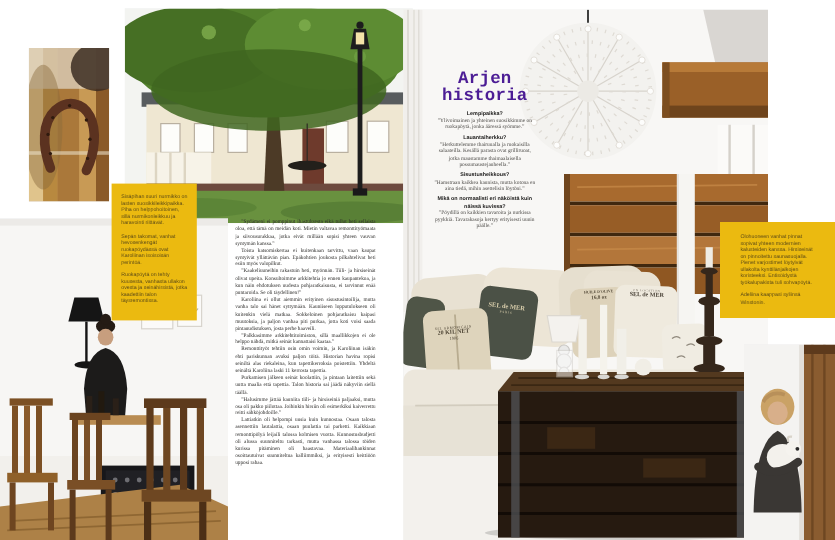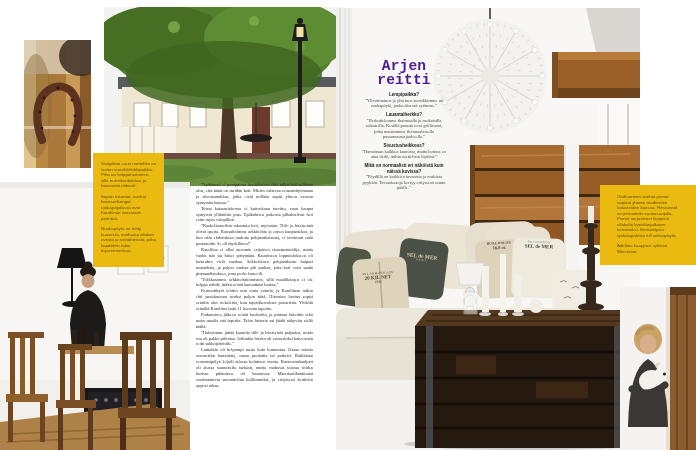--- a/index.html
+++ b/index.html
@@ -356,21 +356,21 @@
     <span class="cp-small l1">16,8 oz</span>
   </div>
   <div class="cushion-print" id="print-mer-white">
     <span class="cp-small l0">EN LOCATION</span>
     <span class="cp-small l1">SEL de MER</span>
   </div>
 
   <div class="abs" id="qa-block">
     <div id="qa-title">
       <div>Arjen</div>
-      <div>reitti</div>
+      <div>historia</div>
     </div>
     <div class="qa-q">Lempipaikka?</div>
     <div class="qa-a">”Ylivoimainen ja yhteinen suosikkimme on ruokapöytä, jonka ääressä syömme.”</div>
     <div class="qa-q">Lauantaiherkku?</div>
     <div class="qa-a">”Herkuttelemme thairuualla ja ruokaisilla salaateilla. Kesällä parasta ovat grilliruoat, jotka maustamme thaimaalaisella possumaustejauheella.”</div>
     <div class="qa-q">Sisustusheikkous?</div>
     <div class="qa-a">”Hamstraan kaikkea kaunista, mutta kotona en aina tiedä, mihin asettelisin löytöni.”</div>
     <div class="qa-q">Mikä on normaalisti eri näköistä kuin näissä kuvissa?</div>
     <div class="qa-a">”Pöydillä on kaikkien tavaroita ja nurkissa pyykkiä. Tavarakasoja kertyy erityisesti uunin päälle.”</div>
   </div>

